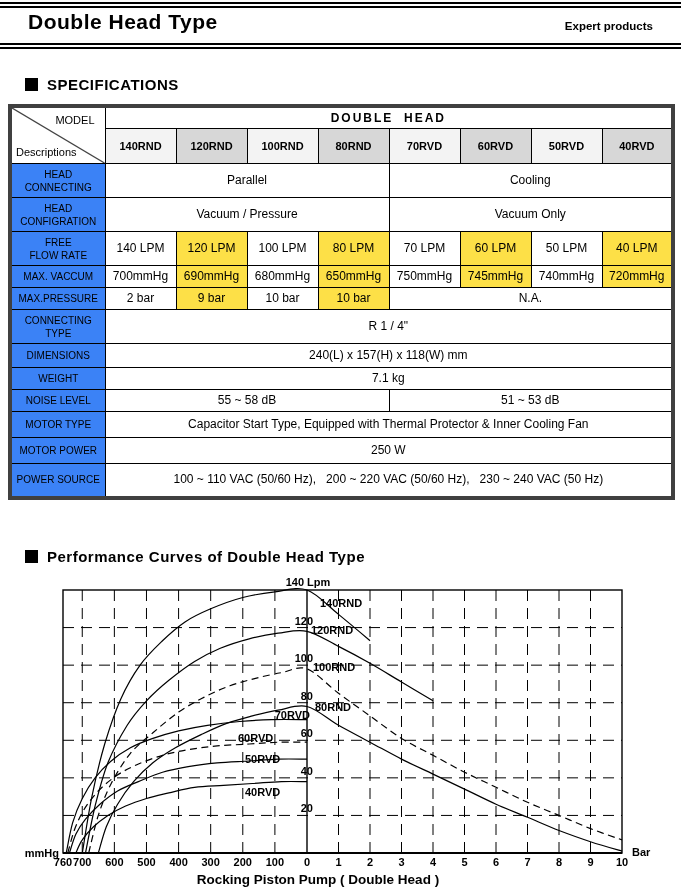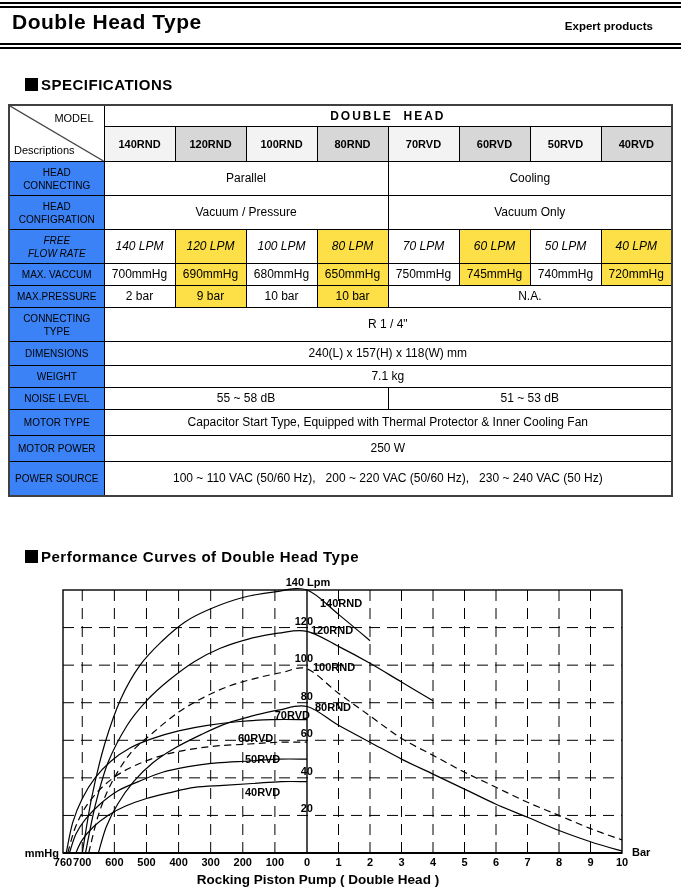--- a/index.html
+++ b/index.html
@@ -1,24 +1,24 @@
 <!DOCTYPE html>
 <html><head>
 <meta charset="utf-8">
 <style>
   html,body{margin:0;padding:0;background:#fff;}
   body{width:681px;height:896px;position:relative;font-family:"Liberation Sans",sans-serif;color:#000;overflow:hidden;}
   .rule{position:absolute;left:0;width:681px;height:0;border-top:2px solid #000;}
-  #page-title{position:absolute;left:12px;top:10px;font-size:21px;font-weight:bold;letter-spacing:0.5px;}
+  #page-title{position:absolute;left:28px;top:10px;font-size:21px;font-weight:bold;letter-spacing:0.5px;}
   #brand{position:absolute;right:28px;top:20px;font-size:11.5px;font-weight:bold;padding-left:25px;}
-  .section-heading{position:absolute;left:25px;font-size:15px;font-weight:bold;letter-spacing:0.5px;display:flex;align-items:center;gap:3px;}
+  .section-heading{position:absolute;left:25px;font-size:15px;font-weight:bold;letter-spacing:0.5px;display:flex;align-items:center;gap:9px;}
   .bullet{display:inline-block;width:13px;height:13px;background:#000;}
   
   #spec-table-wrap{position:absolute;left:8px;top:104px;}
-  table{border-collapse:collapse;table-layout:fixed;width:664px;border:2px solid #404040;}
+  table{border-collapse:collapse;table-layout:fixed;width:664px;border:4px solid #404040;}
   td,th{border:1px solid #000;text-align:center;vertical-align:middle;padding:0 2px;font-weight:normal;}
   th.group{font-size:12px;font-weight:bold;letter-spacing:2px;white-space:pre;height:20px;}
   th.model{font-size:11px;font-weight:bold;height:34px;background:#f3f3f3;}
   th.model.shaded{background:#d7d7d7;}
   td.rowlabel{background:#3b82f6;font-size:10px;white-space:pre-line;line-height:1.3;}
   td.val{font-size:12px;white-space:pre-wrap;line-height:1.25;}
   td.val.shaded{background:#fde047;}
   td.corner{position:relative;background:#fff;padding:0;}
   td.corner .diag{position:absolute;left:0;top:0;width:100%;height:100%;}
   td.corner .c-top{position:absolute;right:10px;top:6px;font-size:11px;}
@@ -83,21 +83,21 @@
 CONNECTING</td>
           <td class="val" colspan="4">Parallel</td>
           <td class="val" colspan="4">Cooling</td>
         </tr>
         <tr style="height: 34px;">
           <td class="rowlabel">HEAD
 CONFIGRATION</td>
           <td class="val" colspan="4">Vacuum / Pressure</td>
           <td class="val" colspan="4">Vacuum Only</td>
         </tr>
-        <tr style="height: 34px; font-style: italic;">
+        <tr style="height: 34px;">
           <td class="rowlabel">FREE
 FLOW RATE</td>
           <td class="val">140 LPM</td>
           <td class="val shaded">120 LPM</td>
           <td class="val">100 LPM</td>
           <td class="val shaded">80 LPM</td>
           <td class="val">70 LPM</td>
           <td class="val shaded">60 LPM</td>
           <td class="val">50 LPM</td>
           <td class="val shaded">40 LPM</td>

